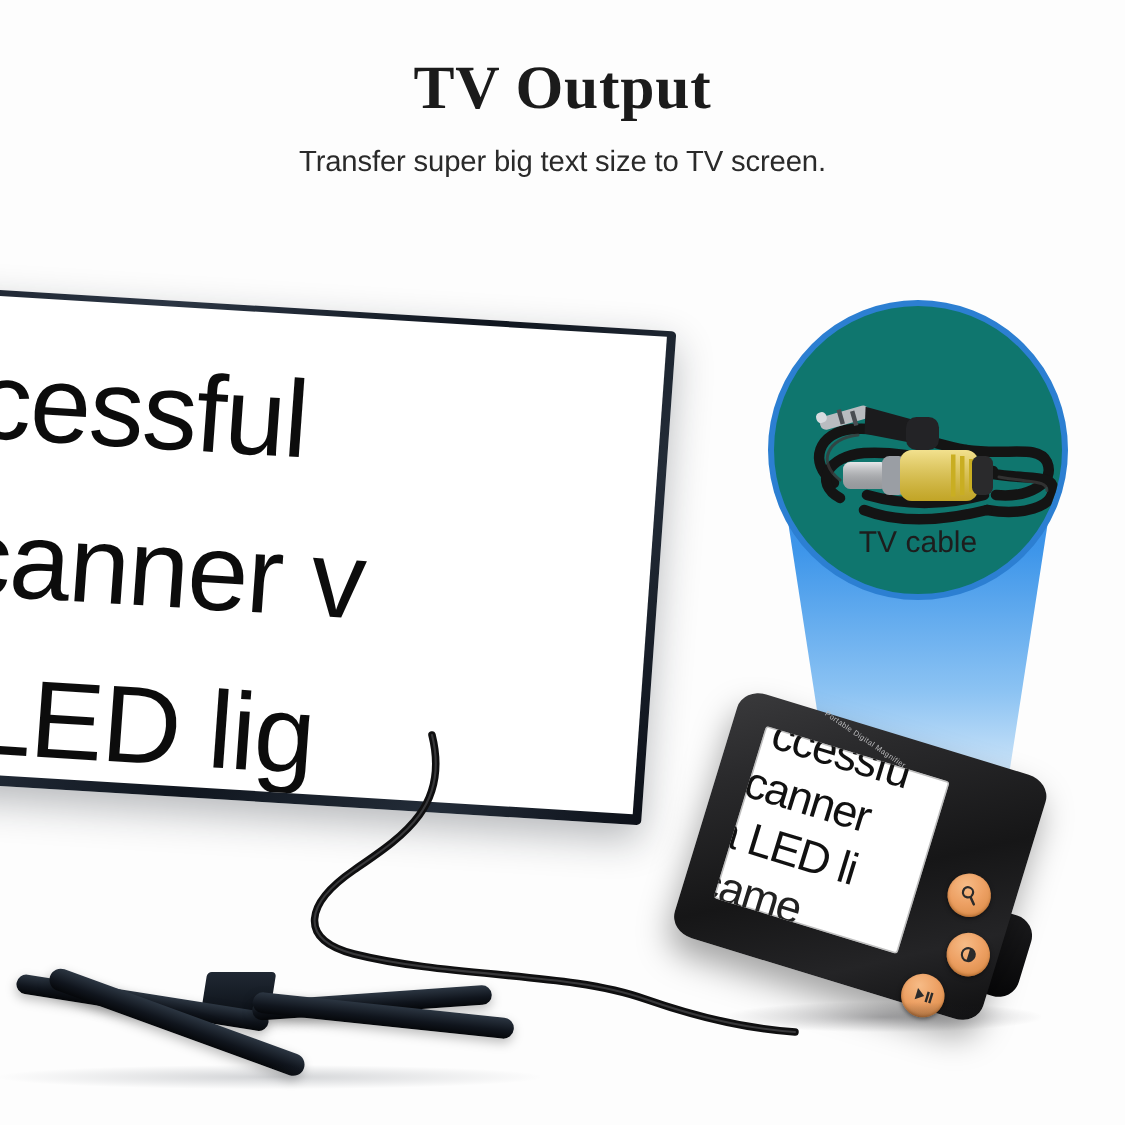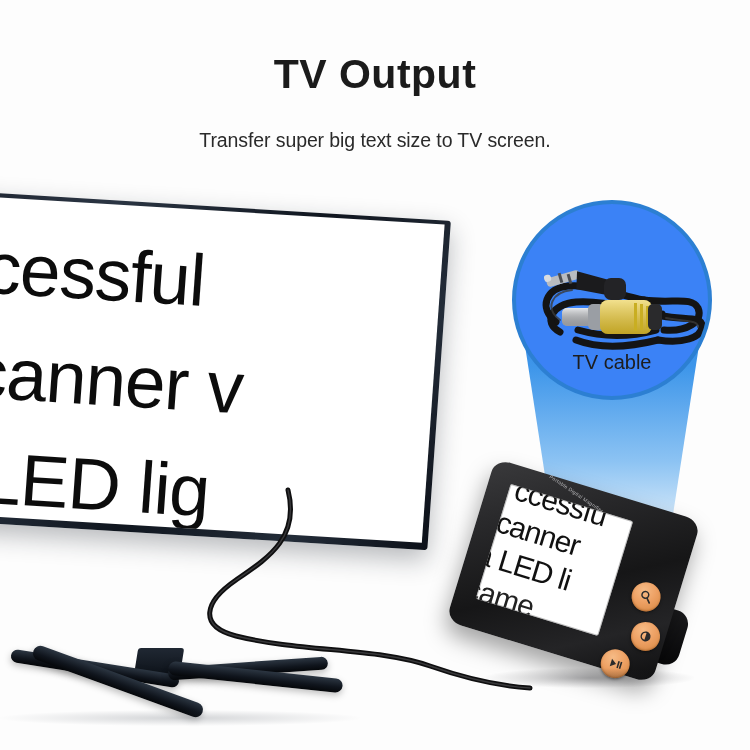--- a/index.html
+++ b/index.html
@@ -17,23 +17,23 @@
   }
 
   
   .header {
     position: absolute;
     top: 0; left: 0;
     width: 750px;
     text-align: center;
   }
   .title {
-    margin: 16px;
+    margin: 0;
     padding-top: 36px;
-    font-family: Liberation Sans, sans-serif;
+    font-family: Liberation Serif, serif;
     font-weight: bold;
     font-size: 41px;
     letter-spacing: 0.5px;
     color: #1b1b1b;
     line-height: 1.1;
   }
   .subtitle {
     margin: 0;
     padding-top: 16px;
     font-family: "Liberation Sans", sans-serif;
@@ -123,21 +123,21 @@
   .callout {
     position: absolute;
     left: 512px; top: 200px;
     width: 200px; height: 200px;
   }
   .callout-ring {
     position: absolute;
     inset: 0;
     border-radius: 50%;
     border: 4px solid #2c7fd2;
-    background: #3b82f6;
+    background: #0f766e;
     box-sizing: border-box;
     overflow: hidden;
   }
   .callout-label {
     position: absolute;
     left: 0; right: 0;
     bottom: 22px;
     text-align: center;
     font-size: 20px;
     color: #1d1d1d;

